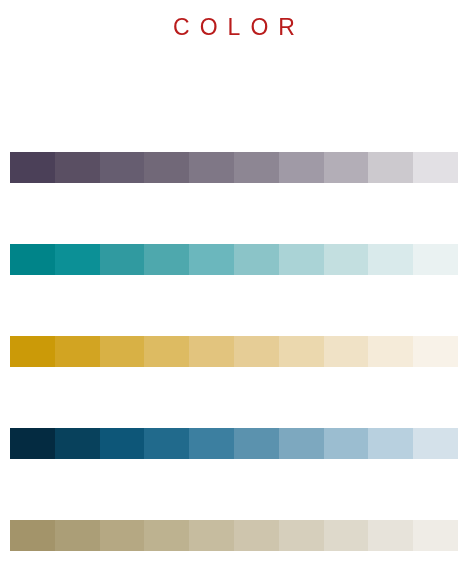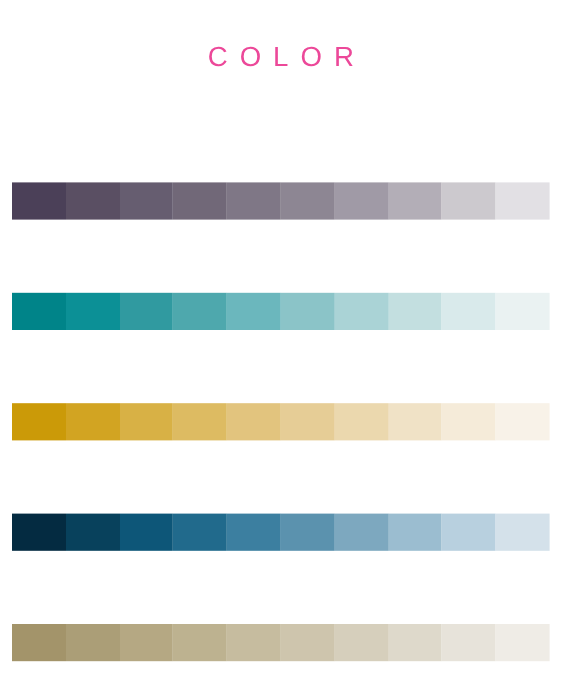--- a/index.html
+++ b/index.html
@@ -54,21 +54,21 @@
   .swatch {
     flex: 1 1 0;
     height: 100%;
   }
 </style>
 </head>
 <body style="background-color: rgb(255, 255, 255);">
 
 <div class="page">
 
-  <div class="title" style="color: #ec4899; margin-top: 20px;">COLOR</div>
+  <div class="title" style="color: #b91c1c;">COLOR</div>
 
   <div class="palettes">
       <div class="palette-row">
         <div class="swatch" style="background-color: rgb(75, 64, 88);"></div>
         <div class="swatch" style="background-color: rgb(90, 79, 99);"></div>
         <div class="swatch" style="background-color: rgb(102, 93, 112);"></div>
         <div class="swatch" style="background-color: rgb(113, 104, 120);"></div>
         <div class="swatch" style="background-color: rgb(127, 119, 134);"></div>
         <div class="swatch" style="background-color: rgb(141, 134, 147);"></div>
         <div class="swatch" style="background-color: rgb(160, 154, 166);"></div>

